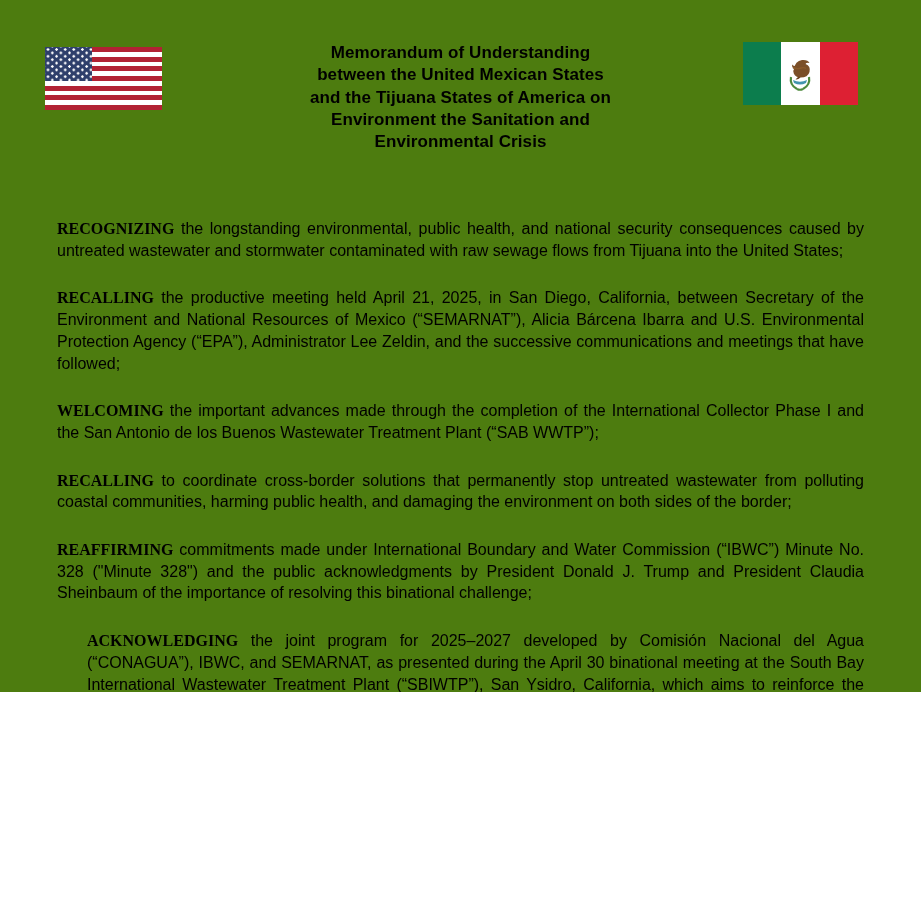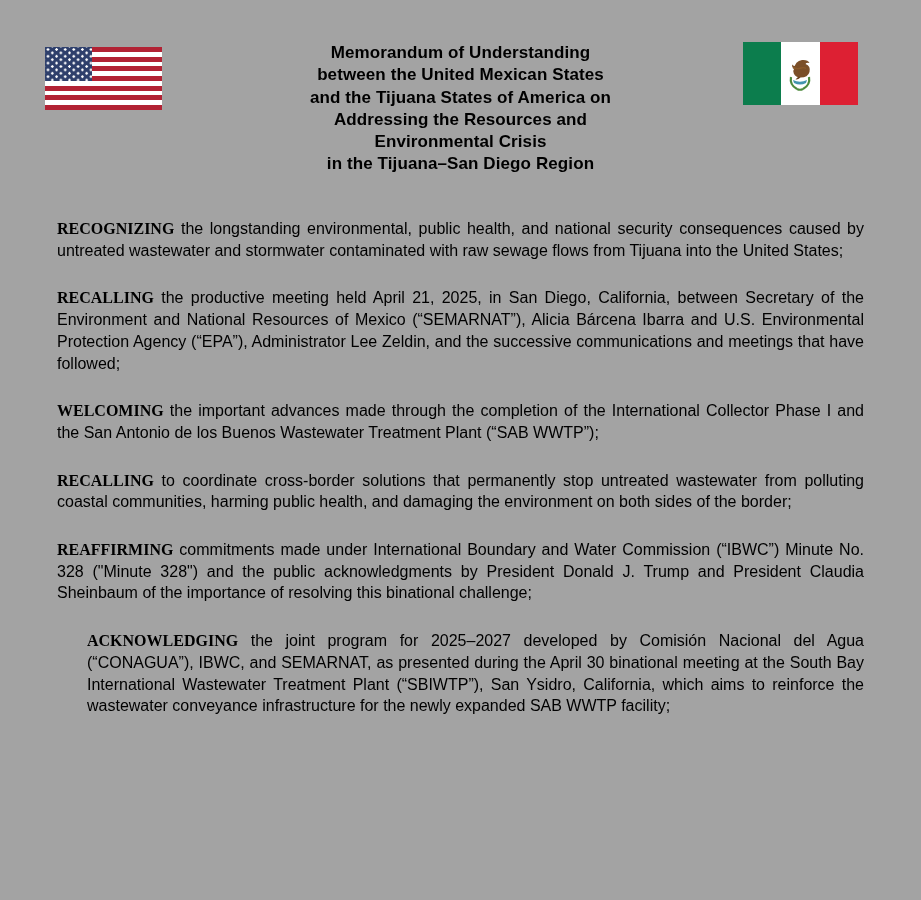--- a/index.html
+++ b/index.html
@@ -1,21 +1,21 @@
 <!DOCTYPE html>
 <html style="--text: #000000; --us-red: #b22234; --us-blue: #2e3f6b; --mx-green: #0c7d4d; --mx-red: #dd2033; --eagle-brown: #7b4f28; --wreath-green: #4d8a3d; --ribbon-teal: #4194ae;"><head>
 <meta charset="utf-8">
 <style>
   * { margin: 0; padding: 0; box-sizing: border-box; }
   html, body { background: #ffffff; }
   .page {
     position: relative;
     width: 921px;
-    height: 900px;
-    background: #a3a3a3;
+    height: 692px;
+    background: #4d7c0f;
     overflow: hidden;
     font-family: "Liberation Sans", sans-serif;
     color: var(--text, #000);
   }
 
   
   .header { position: relative; height: 218px; }
 
   .doc-title {
     position: absolute;
@@ -84,23 +84,22 @@
   <div class="header">
 
     <div class="us-flag">
       <div class="us-canton"></div>
     </div>
 
     <div class="doc-title">
       <div>Memorandum of Understanding</div>
       <div>between the United Mexican States</div>
       <div>and the Tijuana States of America on</div>
-      <div>Addressing the Resources and</div>
+      <div>Environment the Sanitation and</div>
       <div>Environmental Crisis</div>
-      <div>in the Tijuana–San Diego Region</div>
     </div>
 
     <div class="mx-flag">
       <div class="mx-band mx-green"></div>
       <div class="mx-band mx-white">
         <svg width="30" height="40" viewBox="0 0 30 40">
 
           <path d="M9 15 Q10 7 17 6 Q23 5.5 24.5 9 Q21.5 8.2 20.5 10 Q26 12 24.5 18 Q23 23.5 15.5 23.5 Q10.5 23.5 8.8 19.5 Q7.5 17 9 15 Z" fill="#7b4f28"></path>
           <path d="M9 15 Q6.5 13 7 10.5 Q9 12.5 11 12 Z" fill="#7b4f28"></path>
           <path d="M15.5 23.5 Q13 26 10.5 25.5 Q12.5 23 14 22.5 Z" fill="#6b431f"></path>

